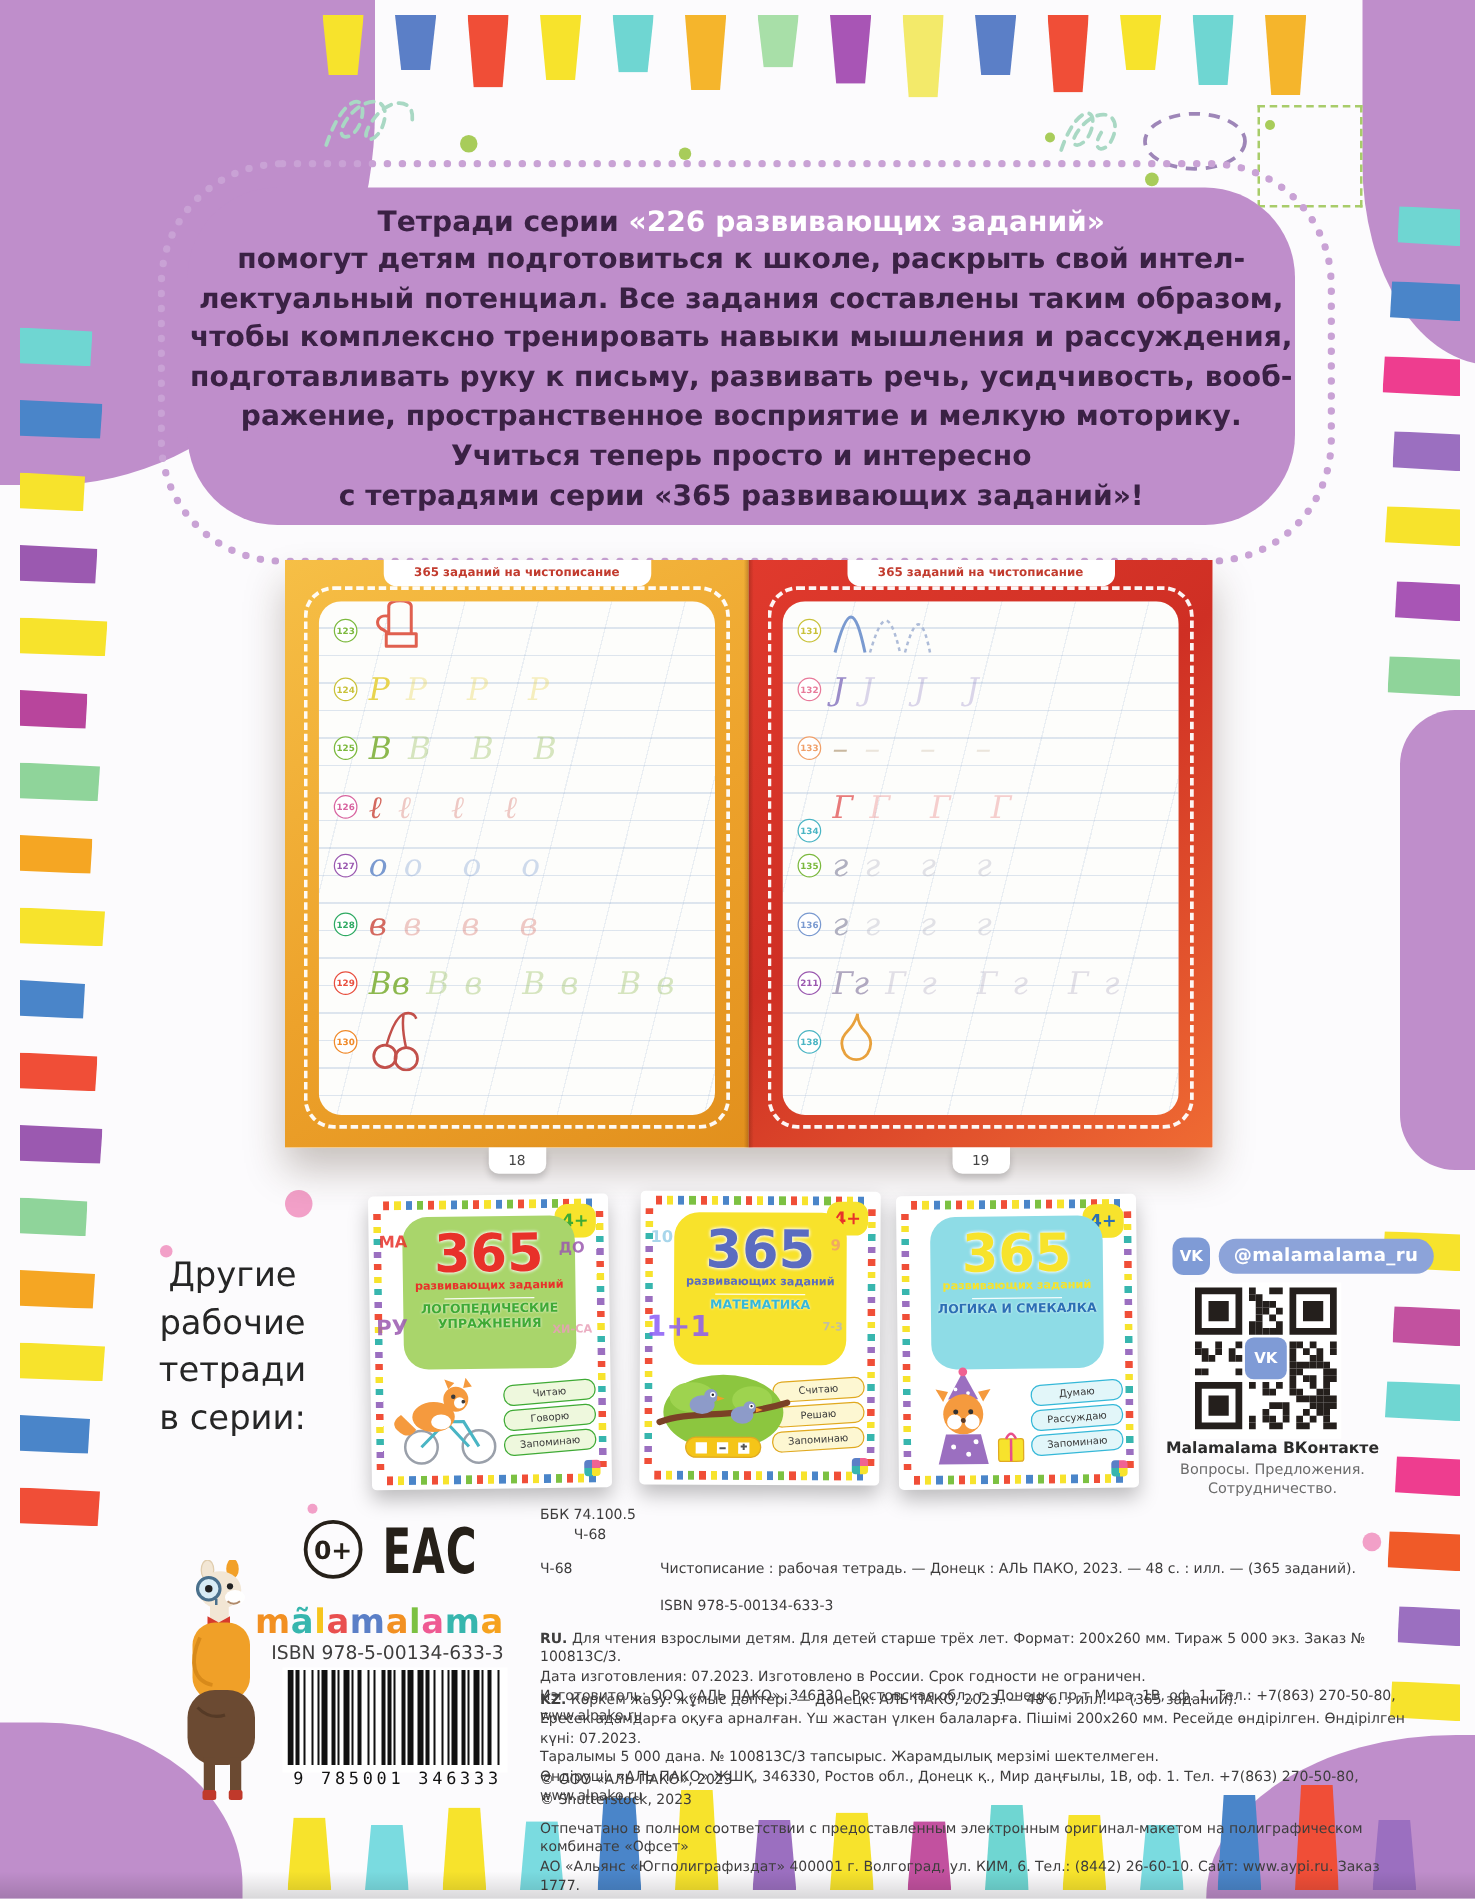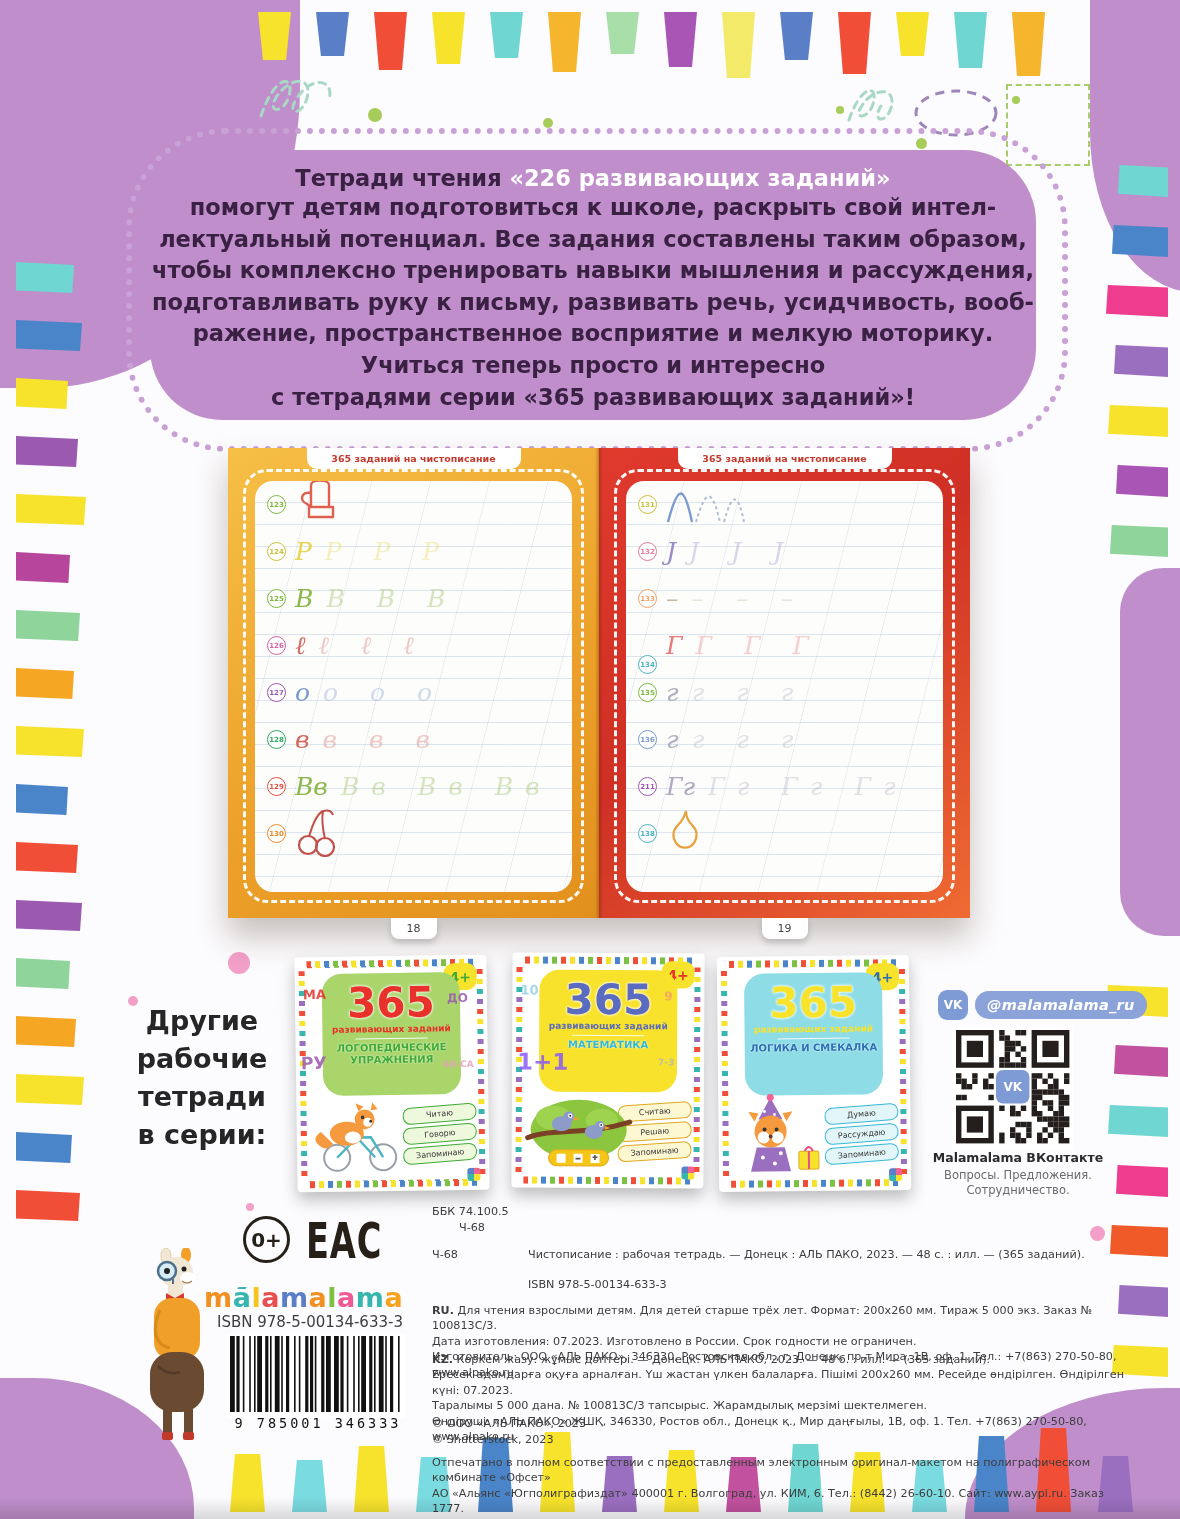--- a/index.html
+++ b/index.html
@@ -49,22 +49,22 @@
   .tg-faint{opacity:.35;letter-spacing:12px;margin-left:4px;}
   
   .flag-top,.flag-bottom,.stripe-l,.stripe-r{position:absolute;z-index:1;}
   .flag-top{clip-path:polygon(0 0,100% 0,85% 100%,15% 100%);}
   .flag-bottom{clip-path:polygon(14% 0,86% 0,100% 100%,0 100%);}
   .stripe-l{clip-path:polygon(0 0,100% 10%,97% 100%,0 92%);}
   .stripe-r{clip-path:polygon(3% 0,100% 8%,100% 100%,0 90%);}
   .dot{position:absolute;border-radius:50%;z-index:1;}
   .dashed-rect{position:absolute;border:2px dashed #a8cc6a;z-index:1;}
   
-  .others{position:absolute;left:106px;top:1002px;width:192px;text-align:center;font-size:27px;
-    line-height:38px;font-weight:bold;color:#262626;white-space:pre-line;z-index:2;}
+  .others{position:absolute;left:90px;top:1002px;width:192px;text-align:center;font-size:27px;
+    line-height:38px;font-weight:normal;color:#262626;white-space:pre-line;z-index:2;}
   
   .cover{position:absolute;width:192px;height:235px;background:#fff;border-radius:4px;
     box-shadow:0 8px 16px rgba(0,0,0,.25);z-index:2;}
   .cv-flags-t,.cv-flags-b{position:absolute;left:12px;right:12px;height:7px;
     background:repeating-linear-gradient(90deg,#f04e37 0 5px,transparent 5px 9px,#f7e32c 9px 14px,
       transparent 14px 18px,#4a85c9 18px 23px,transparent 23px 27px,#7cc142 27px 32px,transparent 32px 36px);}
   .cv-flags-t{top:4px}.cv-flags-b{bottom:4px}
   .cv-side-l,.cv-side-r{position:absolute;top:14px;bottom:14px;width:6px;
     background:repeating-linear-gradient(180deg,#f04e37 0 5px,transparent 5px 10px,#f7e32c 10px 15px,
       transparent 15px 20px,#37b6ae 20px 25px,transparent 25px 30px,#9b6fc0 30px 35px,transparent 35px 40px);}
@@ -81,21 +81,21 @@
     display:flex;align-items:center;justify-content:center;font-size:8px;color:#3a3a3a;transform:rotate(-4deg);}
   .cv-doodle{position:absolute;font-weight:bold;opacity:.85;}
   .cv-logo{position:absolute;right:9px;bottom:9px;width:13px;height:13px;border-radius:3px;
     background:conic-gradient(#f06292 0 25%,#f7e32c 0 50%,#37b6ae 0 75%,#5b7fc7 0);}
   .cv-ill{position:absolute;left:12px;bottom:12px;}
   
   .vk-row{position:absolute;left:938px;top:990px;display:flex;gap:7px;align-items:center;z-index:2;}
   .vk-ic{width:30px;height:30px;border-radius:9px;background:#7f9bd6;color:#fff;font-weight:bold;
     font-size:12px;display:flex;align-items:center;justify-content:center;}
   .vk-pill{height:28px;padding:0 12px;border-radius:14px;background:#8ca3d9;color:#fff;font-weight:bold;
-    font-size:14.5px;display:flex;align-items:center;letter-spacing:.3px;font-style:italic;}
+    font-size:14.5px;display:flex;align-items:center;letter-spacing:.3px;}
   #qr{position:absolute;left:952px;top:1026px;z-index:2;background:#fff;}
   .vk-name{position:absolute;left:918px;top:1150px;width:200px;text-align:center;font-weight:bold;
     font-size:12.5px;color:#2b2b2b;z-index:2;}
   .vk-desc{position:absolute;left:918px;top:1168px;width:200px;text-align:center;font-size:11.5px;
     color:#6b6b6b;white-space:pre-line;line-height:15px;z-index:2;}
   
   .imp{position:absolute;color:#3e3d3d;font-size:11.2px;line-height:15.4px;z-index:2;white-space:pre-line;}
   #imp-bbk{left:432px;top:1204px;}
   #imp-bbk2{left:459px;top:1220px;}
   #imp-code{left:432px;top:1247px;}
@@ -214,21 +214,21 @@
   <div class="dot" style="left:836px;top:106px;width:8px;height:8px;background:#a8cc5a;"></div>
   <div class="dot" style="left:916px;top:138px;width:11px;height:11px;background:#a8cc5a;"></div>
   <div class="dot" style="left:1012px;top:96px;width:8px;height:8px;background:#a8cc5a;"></div>
   <div class="dot" style="left:228px;top:952px;width:22px;height:22px;background:#f2a0c8;"></div>
   <div class="dot" style="left:128px;top:996px;width:10px;height:10px;background:#f2a0c8;"></div>
   <div class="dot" style="left:1090px;top:1226px;width:15px;height:15px;background:#f2a0c8;"></div>
   <div class="dot" style="left:246px;top:1203px;width:8px;height:8px;background:#f2a0c8;"></div>
 
   <div class="bubble-ring"></div>
   <div class="bubble">
-    <p class="bubble-line1"><span>Тетради чтения </span><span class="hl">«226 развивающих заданий»</span></p>
+    <p class="bubble-line1"><span>Тетради серии </span><span class="hl">«226 развивающих заданий»</span></p>
     <div class="bubble-body">помогут детям подготовиться к школе, раскрыть свой интел-
 лектуальный потенциал. Все задания составлены таким образом,
 чтобы комплексно тренировать навыки мышления и рассуждения,
 подготавливать руку к письму, развивать речь, усидчивость, вооб-
 ражение, пространственное восприятие и мелкую моторику.
 Учиться теперь просто и интересно
 с тетрадями серии «365 развивающих заданий»!</div>
   </div>
 
   <div class="spread">

